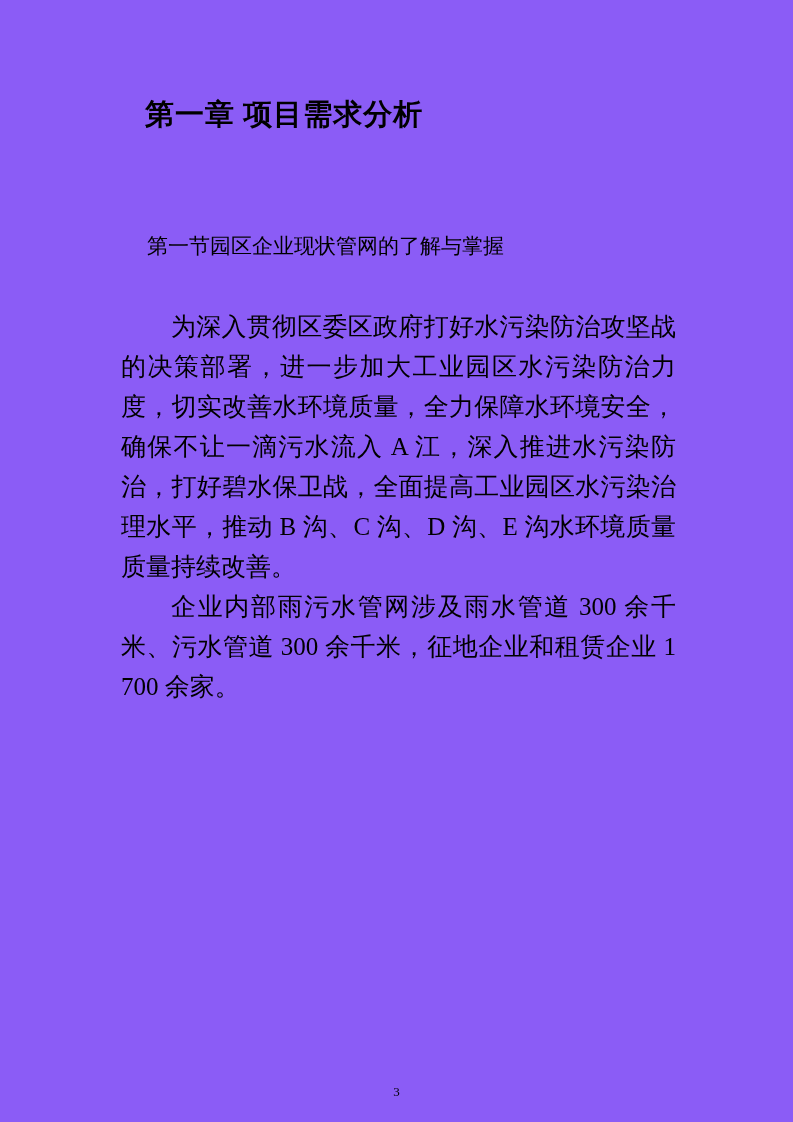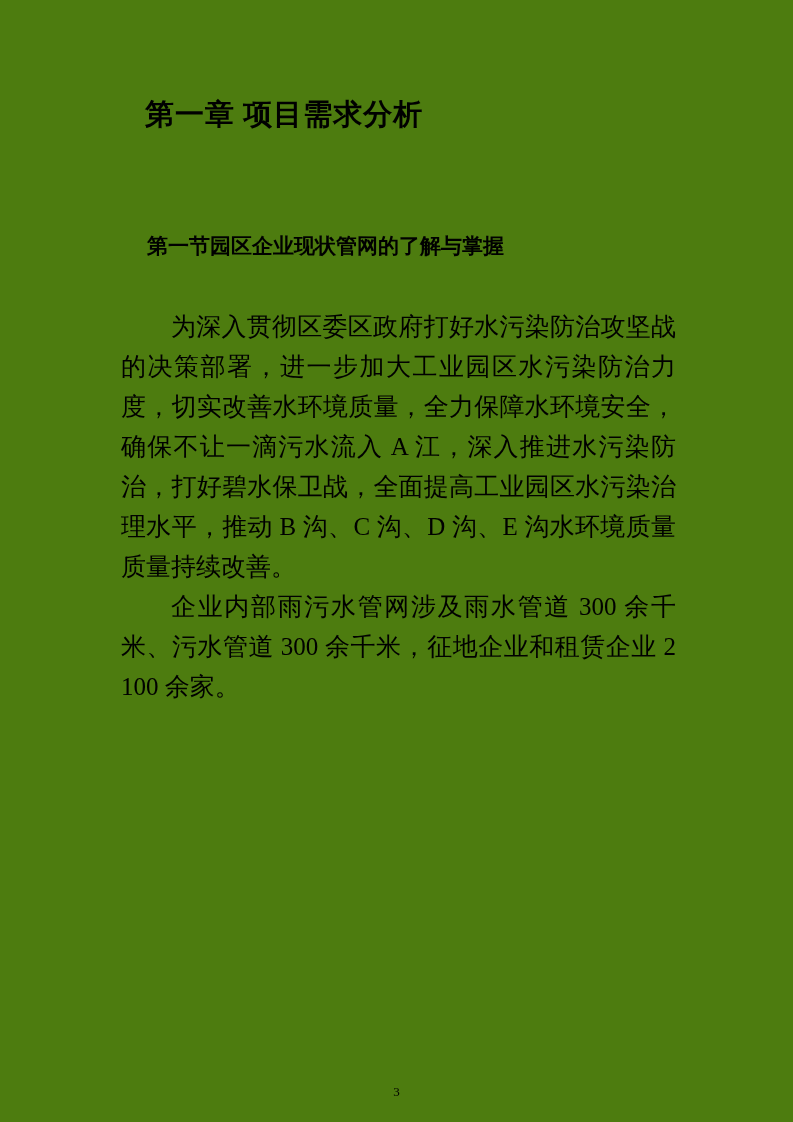--- a/index.html
+++ b/index.html
@@ -5,37 +5,37 @@
   html, body {
     margin: 0;
     padding: 0;
     background: #ffffff;
   }
   .page {
     position: relative;
     width: 793px;
     height: 1122px;
     margin: 0 auto;
-    background: #4d7c0f;
+    background: #8b5cf6;
     color: #000000;
     font-family: "Liberation Serif", "DejaVu Serif", serif;
     box-sizing: border-box;
     padding: 96px 117px 0 121px;
     overflow: hidden;
   }
   .chapter-title {
     font-size: 29px;
     font-weight: bold;
     letter-spacing: 1px;
     margin: 0 0 0 24px;
     line-height: 1.3;
   }
   .section-title {
     font-size: 21px;
-    font-weight: bold;
+    font-weight: normal;
     margin: 98px 0 16px 26px;
     line-height: 1.4;
   }
   .body-text {
     margin-top: 46px;
   }
   .body-text p {
     margin: 0;
     font-size: 25px;
     line-height: 40px;
@@ -57,18 +57,18 @@
 <body>
 
 <div class="page">
 
   <h1 class="chapter-title">第一章 项目需求分析</h1>
 
   <h2 class="section-title">第一节园区企业现状管网的了解与掌握</h2>
 
   <div class="body-text">
     <p>为深入贯彻区委区政府打好水污染防治攻坚战的决策部署，进一步加大工业园区水污染防治力度，切实改善水环境质量，全力保障水环境安全，确保不让一滴污水流入 A 江，深入推进水污染防治，打好碧水保卫战，全面提高工业园区水污染治理水平，推动 B 沟、C 沟、D 沟、E 沟水环境质量质量持续改善。</p>
-    <p>企业内部雨污水管网涉及雨水管道 300 余千米、污水管道 300 余千米，征地企业和租赁企业 2100 余家。</p>
+    <p>企业内部雨污水管网涉及雨水管道 300 余千米、污水管道 300 余千米，征地企业和租赁企业 1700 余家。</p>
   </div>
 
   <div class="page-footer">3</div>
 
 </div>
 
 </body></html>

